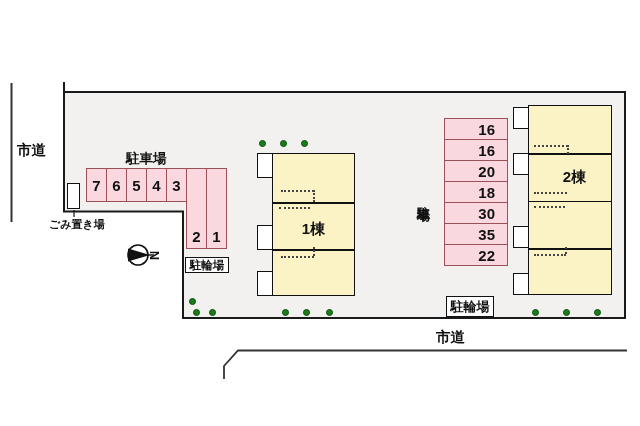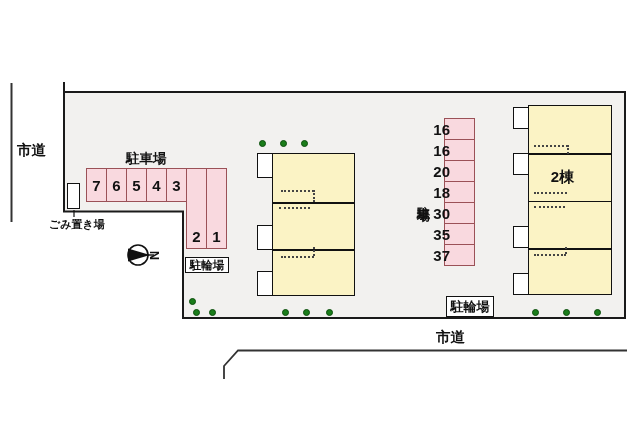--- a/index.html
+++ b/index.html
@@ -16,21 +16,21 @@
   #row-top{position:absolute;left:86px;top:168px;display:flex;}
   #row-top .stall{width:21px;height:34px;margin-left:-1px;}
   #row-top .stall:first-child{margin-left:0;}
   #row-side{position:absolute;left:186px;top:168px;display:flex;}
   #row-side .stall{width:21px;height:81px;align-items:flex-end;padding-bottom:3px;margin-left:-1px;}
   #row-side .stall:first-child{margin-left:0;}
   #col-mid{position:absolute;left:360px;top:139px;display:flex;flex-direction:column;}
   #col-mid .stall{width:42px;height:22px;margin-top:-1px;justify-content:flex-start;padding-left:6px;}
   #col-mid .stall:first-child{margin-top:0;}
   #col-right{position:absolute;left:444px;top:118px;display:flex;flex-direction:column;}
-  #col-right .stall{width:31px;height:22px;margin-top:-1px;justify-content:flex-end;padding-right:24px;}
+  #col-right .stall{width:64px;height:22px;margin-top:-1px;justify-content:flex-end;padding-right:12px;}
   #col-right .stall:first-child{margin-top:0;}
 
   
   .building{position:absolute;box-sizing:border-box;background:var(--building-fill);
             border:1.5px solid #111;}
   .unit-divider{position:absolute;left:0;right:0;height:1.5px;background:#111;}
   .porch{position:absolute;box-sizing:border-box;background:#fff;border:1.5px solid #111;}
   .bldg-label{position:absolute;font-size:15px;font-weight:700;text-align:center;color:#111;}
 
   .dash-h{position:absolute;border-top:2px dotted #444;height:0;}
@@ -90,46 +90,47 @@
   </div>
 
 
   <div id="col-right">
     <div class="stall">16</div>
     <div class="stall">16</div>
     <div class="stall">20</div>
     <div class="stall">18</div>
     <div class="stall">30</div>
     <div class="stall">35</div>
-    <div class="stall">37</div>
+    <div class="stall">22</div>
   </div>
 
   <div class="building" style="left:272px;top:153px;width:83px;height:143px;">
     <div class="unit-divider" style="top:48px;"></div>
     <div class="unit-divider" style="top:95px;"></div>
   </div>
   <div class="porch" style="left:257px;top:153px;width:16px;height:25px;"></div>
   <div class="porch" style="left:257px;top:224.5px;width:16px;height:25px;"></div>
   <div class="porch" style="left:257px;top:271px;width:16px;height:25px;"></div>
+  <div class="bldg-label" style="left:272px;top:220px;width:83px;">1棟</div>
   <div class="dash-h" style="left:281px;top:190px;width:33px;"></div>
   <div class="dash-v" style="left:313px;top:190px;height:12px;"></div>
   <div class="dash-h" style="left:279px;top:207px;width:31px;"></div>
   <div class="dash-h" style="left:281px;top:256px;width:33px;"></div>
   <div class="dash-v" style="left:313px;top:247px;height:9px;"></div>
 
   <div class="building" style="left:528px;top:105px;width:84px;height:190px;">
     <div class="unit-divider" style="top:47px;"></div>
     <div class="unit-divider" style="top:94.5px;"></div>
     <div class="unit-divider" style="top:142px;"></div>
   </div>
   <div class="porch" style="left:513px;top:106.5px;width:16px;height:22px;"></div>
   <div class="porch" style="left:513px;top:153px;width:16px;height:22px;"></div>
   <div class="porch" style="left:513px;top:226px;width:16px;height:22px;"></div>
   <div class="porch" style="left:513px;top:273px;width:16px;height:22px;"></div>
-  <div class="bldg-label" style="left:516px;top:168px;width:93px;">2棟</div>
+  <div class="bldg-label" style="left:528px;top:168px;width:93px;">2棟</div>
   <div class="dash-h" style="left:534px;top:145px;width:34px;"></div>
   <div class="dash-v" style="left:567px;top:145px;height:9px;"></div>
   <div class="dash-h" style="left:534px;top:192px;width:33px;"></div>
   <div class="dash-h" style="left:534px;top:206px;width:31px;"></div>
   <div class="dash-h" style="left:534px;top:254px;width:32px;"></div>
   <div class="dash-v" style="left:565px;top:247px;height:7px;"></div>
 
   <div class="white-box" style="left:185px;top:257px;width:44px;height:16px;font-size:11.5px;">駐輪場</div>
   <div class="white-box" style="left:446px;top:296px;width:48px;height:21px;font-size:13px;">駐輪場</div>
 

